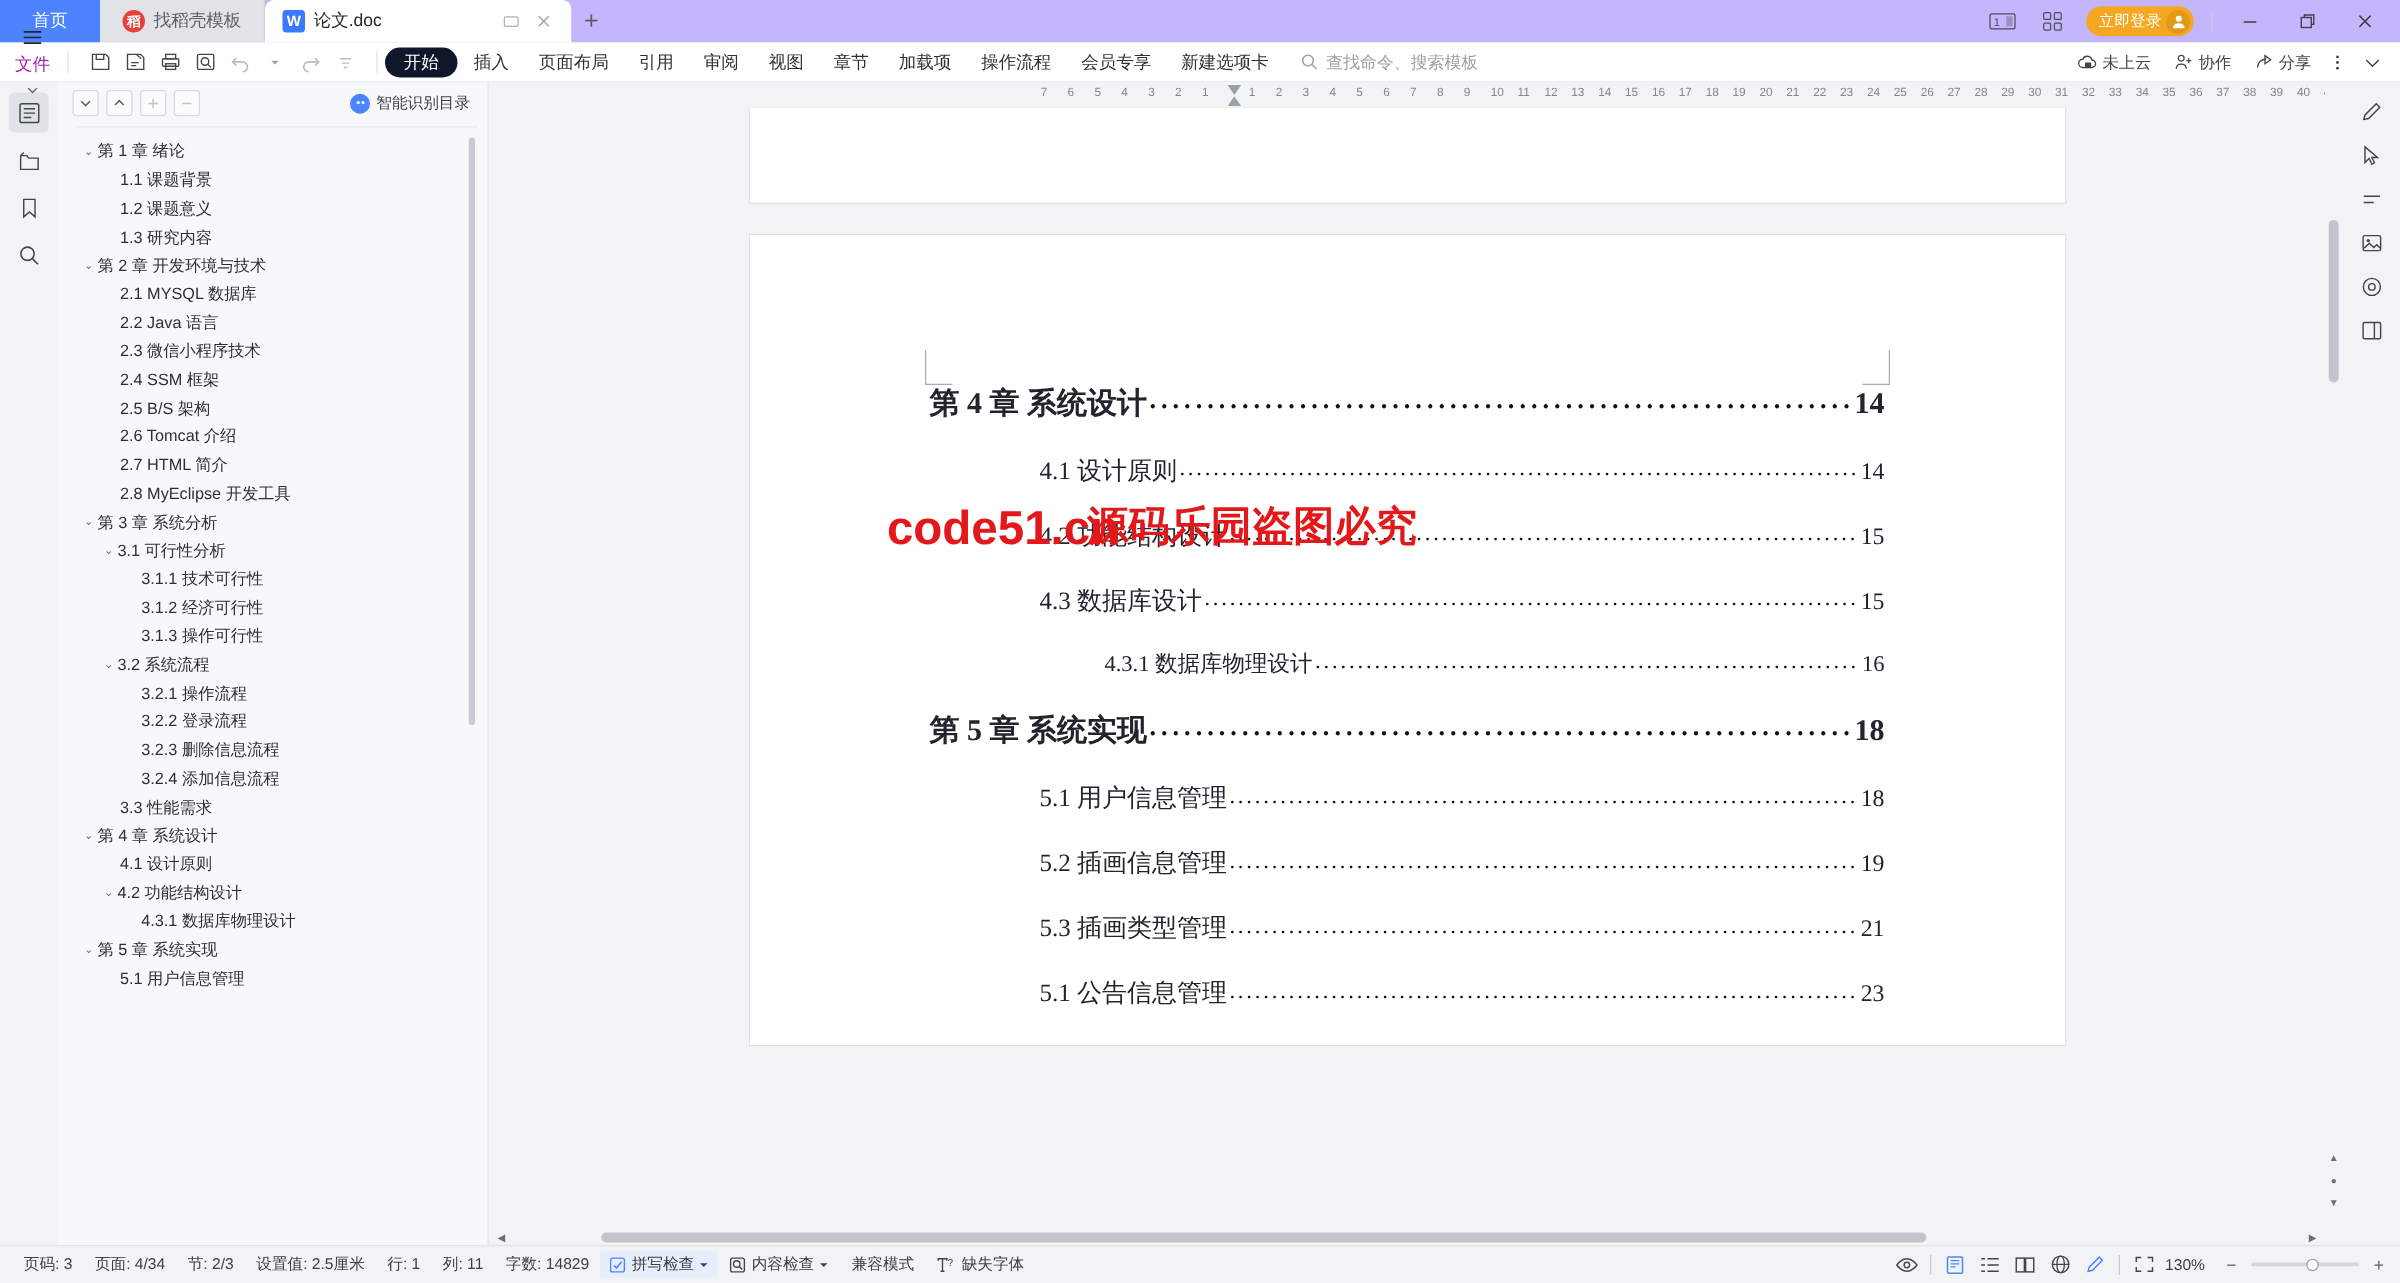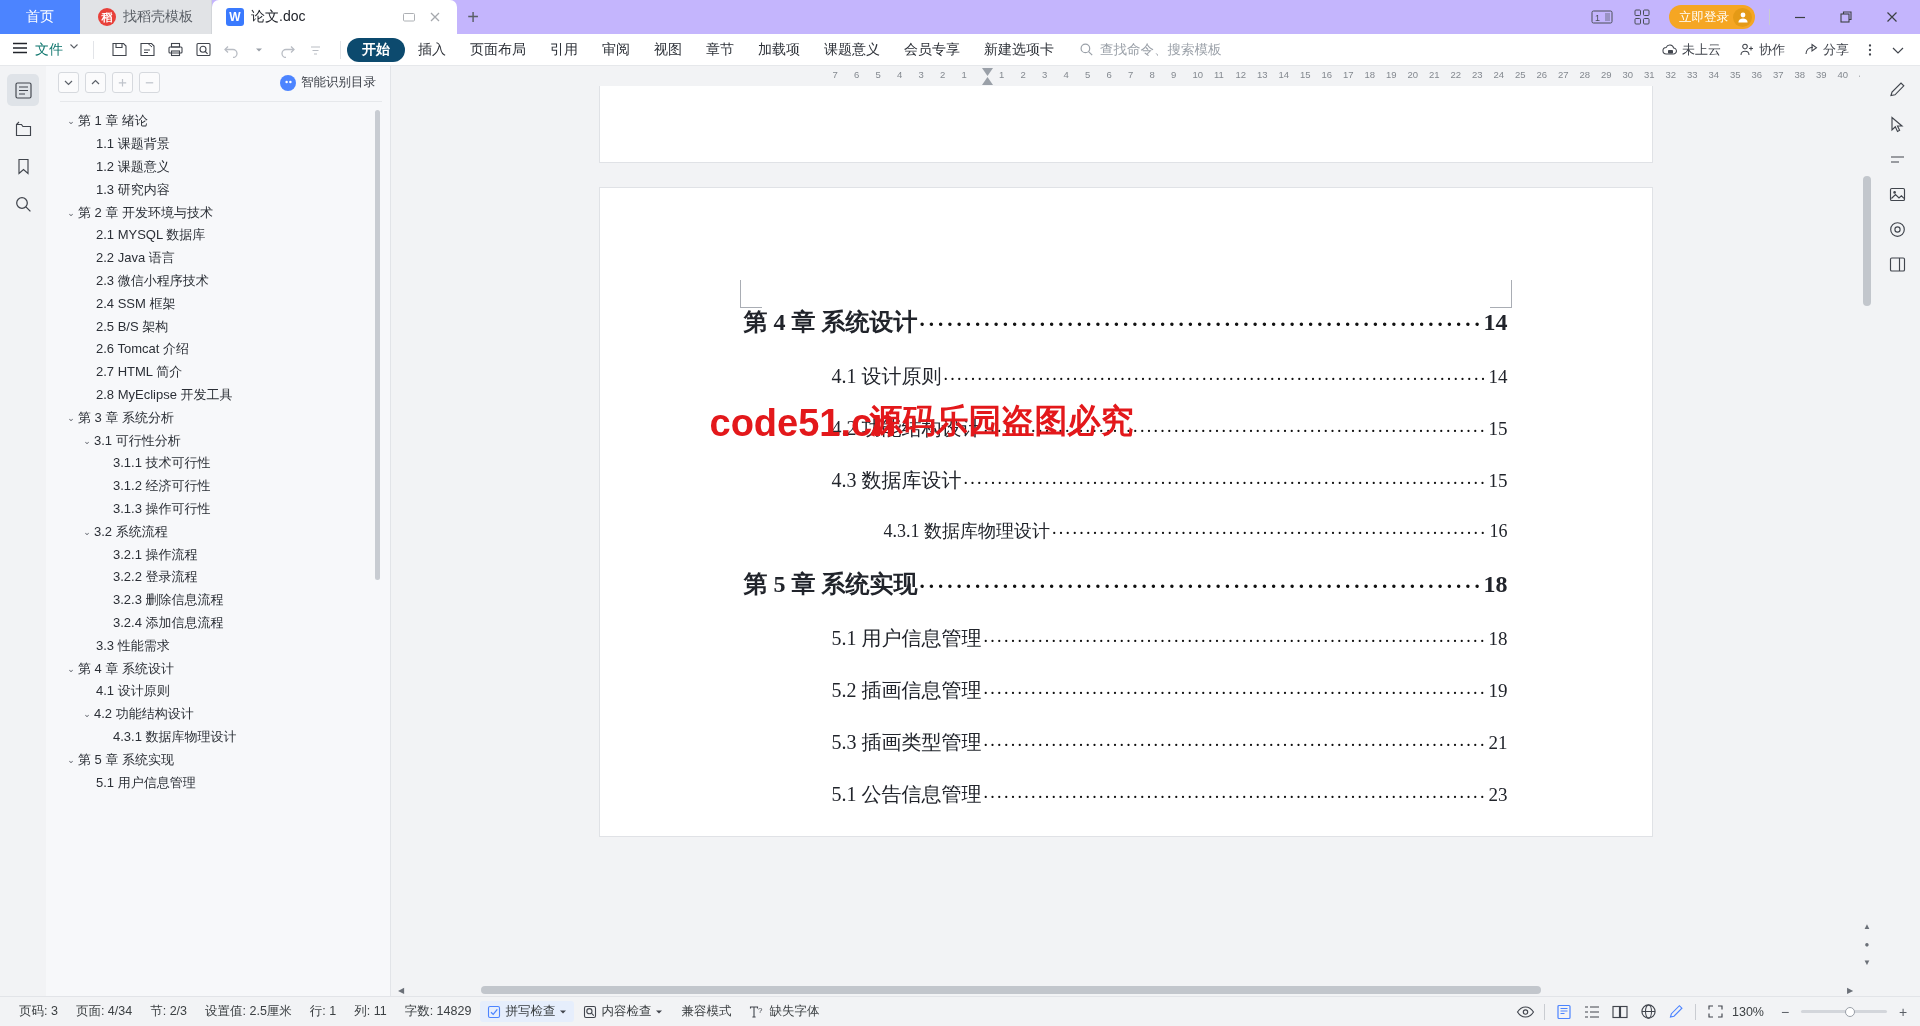--- a/index.html
+++ b/index.html
@@ -51,30 +51,30 @@
                    display:flex; align-items:center; justify-content:center; }
   .sep-v{ width:1px; height:16px; background:#c9ccd1; margin:0 4px; }
   .winctl{ width:40px; height:30px; display:flex; align-items:center;
            justify-content:center; color:#3c4043; }
 
   
   .ribbon{
     height:32px; background:#fff; display:flex; align-items:center;
     flex:0 0 32px; padding:0 8px; border-bottom:1px solid #e6e8eb; position:relative;
   }
-  .rb-file{ display:flex; gap:6px; font-size:14px; color:#0f766e;
-            padding:0 8px 0 4px; }
+  .rb-file{ display:flex; align-items:center; gap:6px; font-size:14px; color:#a21caf;
+            padding:0 8px 0 4px;flex-direction:column; }
   .qa{ display:flex; align-items:center; gap:2px; padding:0 6px; }
   .qbtn{ width:26px; height:24px; display:flex; align-items:center; justify-content:center;
          color:#41454d; }
   .qbtn.dim{ color:#b9bdc4; }
   .rb-sep{ width:1px; height:18px; background:#e2e4e8; margin:0 6px; }
   .rb-tabs{ display:flex; align-items:center; gap:2px; }
   .rtab{ padding:3px 11px; font-size:14px; color:#2d3138; border-radius:13px; white-space:nowrap;}
-  .rtab.sel{ background:#0c4a6e; color:#fff; padding:3px 15px;font-weight:bold; }
+  .rtab.sel{ background:#0f172a; color:#fff; padding:3px 15px; }
   .rb-search{ display:flex; align-items:center; gap:6px; margin-left:14px;
               color:#9aa0a8; font-size:13.5px; }
   .rb-right{ margin-left:auto; display:flex; align-items:center; gap:4px; }
   .rr{ display:flex; align-items:center; gap:4px; font-size:13px; color:#41454d; padding:0 7px; }
 
   
   .main{ flex:1; display:flex; min-height:0; }
 
   
   .rail{ width:46px; background:#f2f3f5; display:flex; flex-direction:column;
@@ -341,21 +341,21 @@
 
     <div class="rb-tabs">
       <div class="rtab sel">开始</div>
       <div class="rtab">插入</div>
       <div class="rtab">页面布局</div>
       <div class="rtab">引用</div>
       <div class="rtab">审阅</div>
       <div class="rtab">视图</div>
       <div class="rtab">章节</div>
       <div class="rtab">加载项</div>
-      <div class="rtab">课题意义</div>
+      <div class="rtab">操作流程</div>
       <div class="rtab">会员专享</div>
       <div class="rtab">新建选项卡</div>
     </div>
 
     <div class="rb-search">
       <svg width="15" height="15" viewBox="0 0 15 15">
           <circle cx="6.4" cy="6.4" r="4.3" fill="none" stroke="#9aa0a8" stroke-width="1.2"></circle>
           <path d="M9.6 9.6 L13.2 13.2" stroke="#9aa0a8" stroke-width="1.2"></path>
         </svg>
       <span>查找命令、搜索模板</span>

